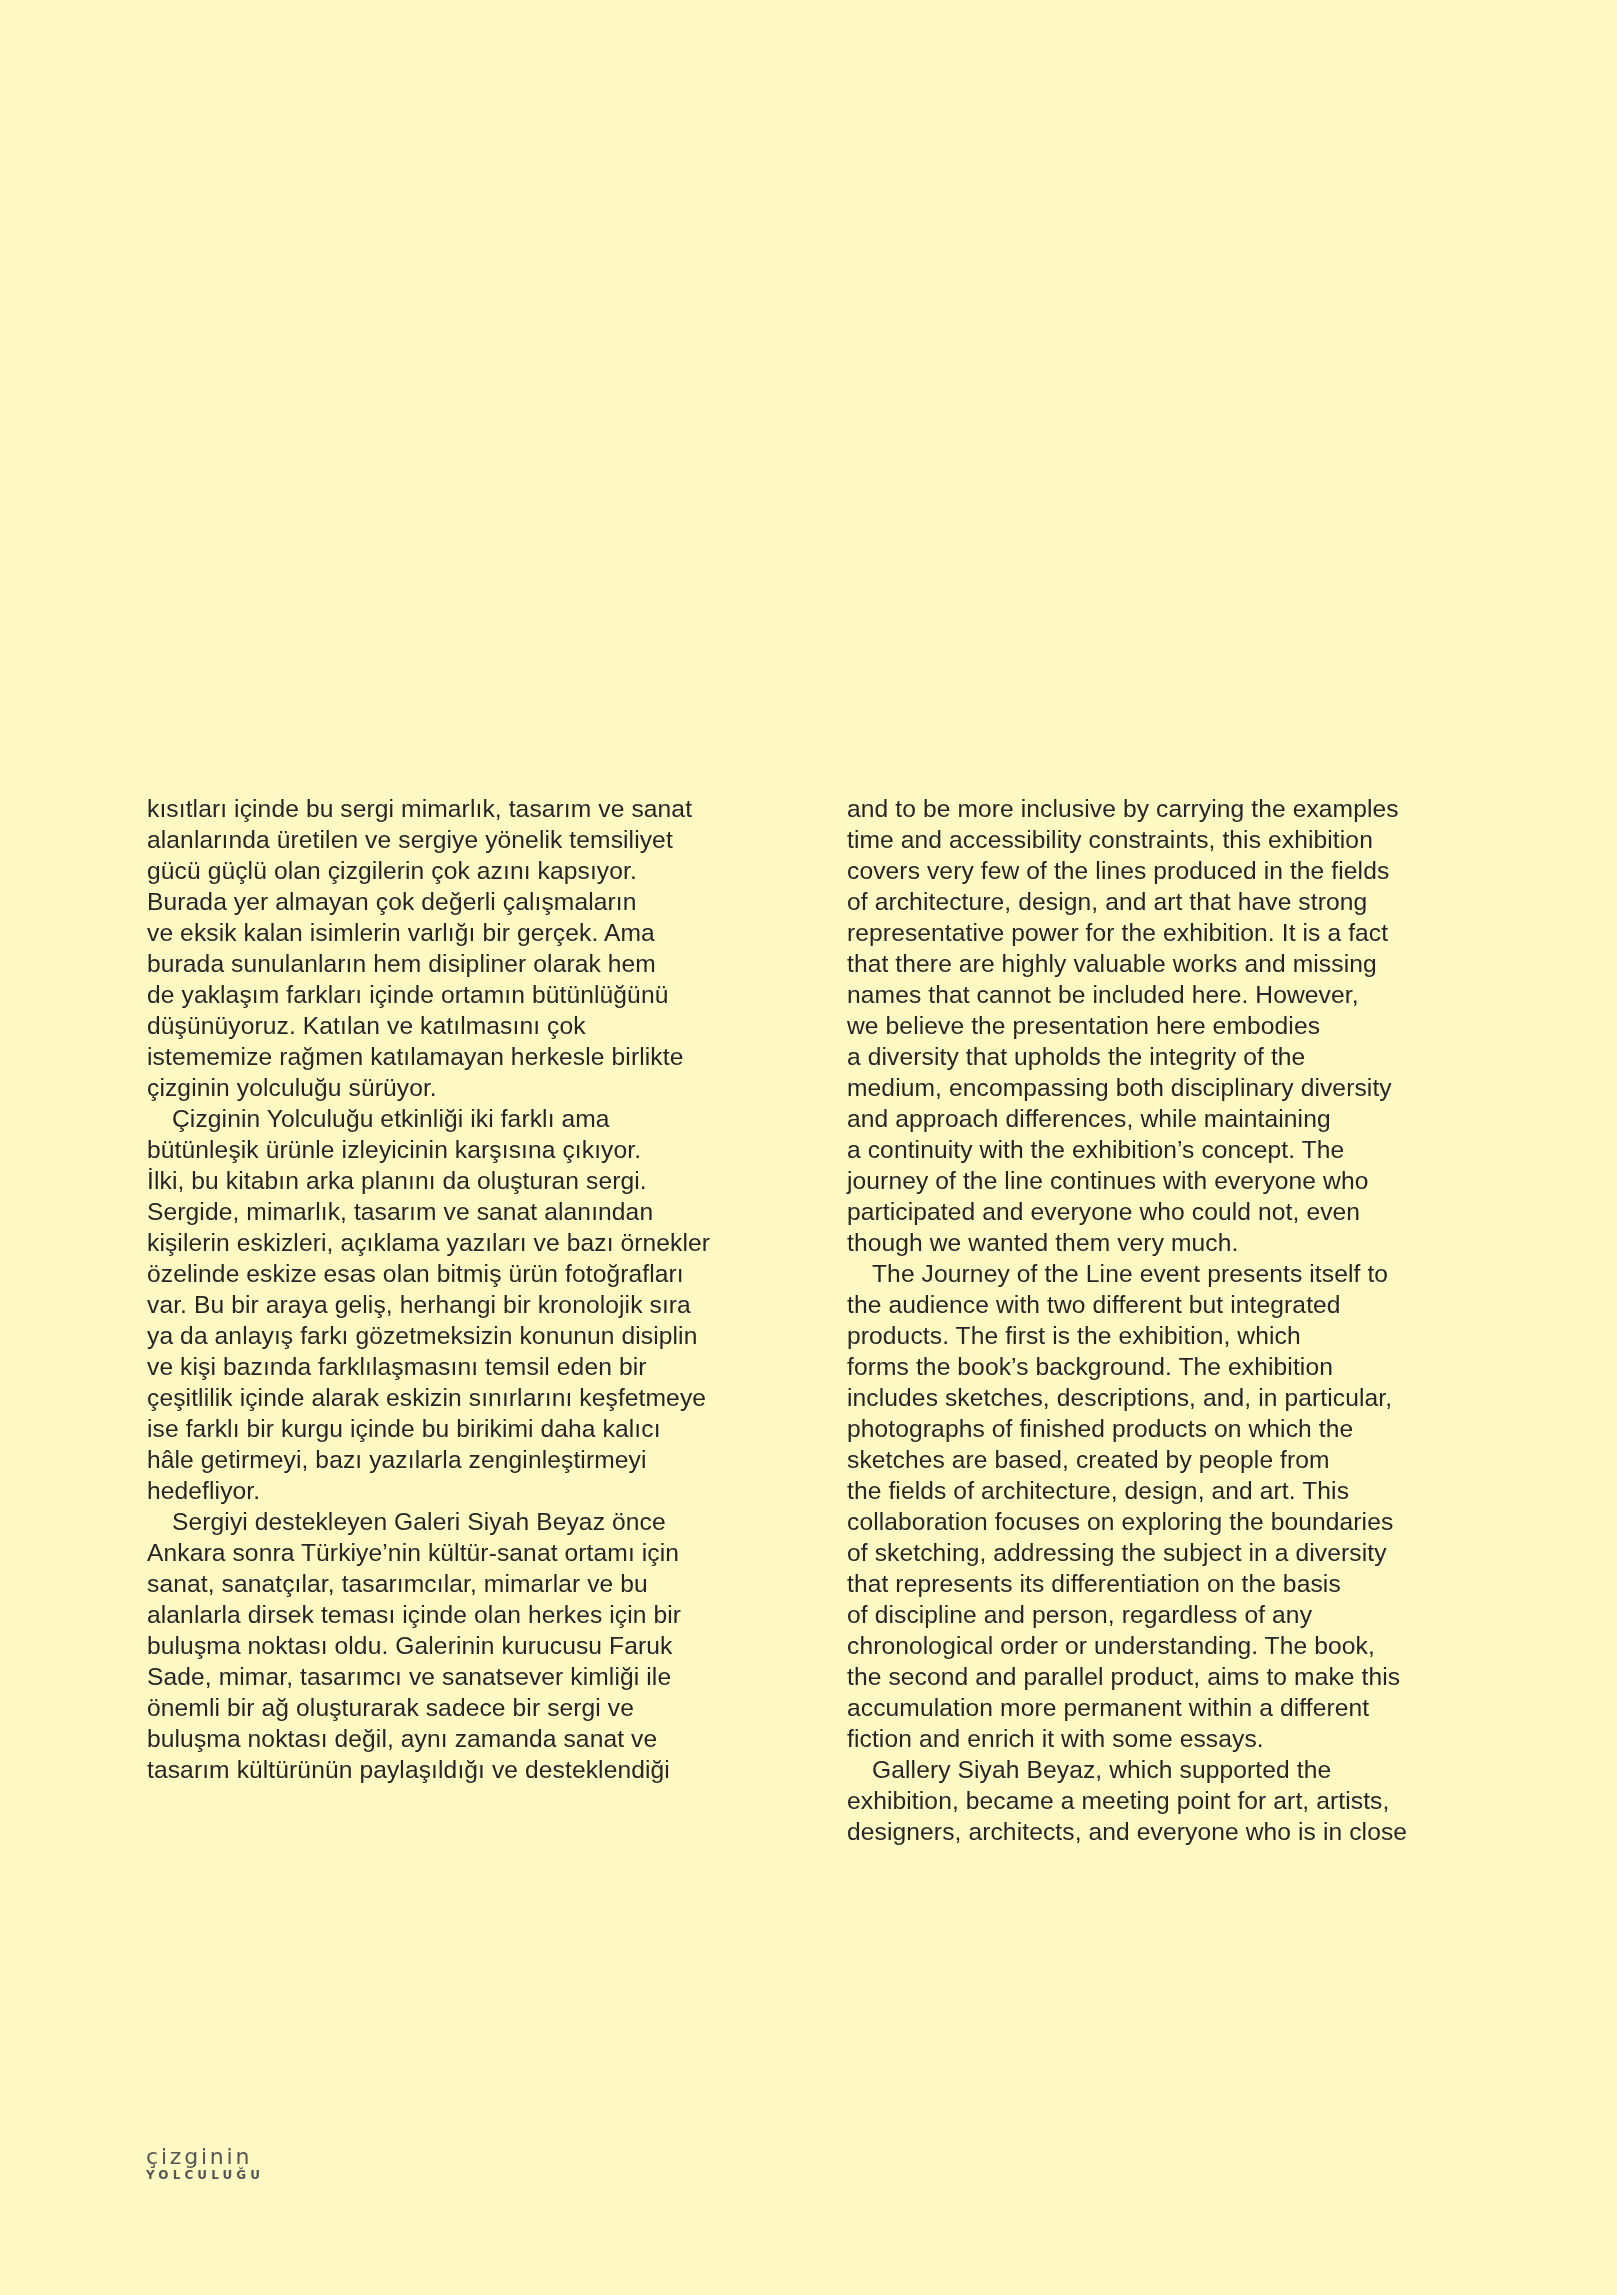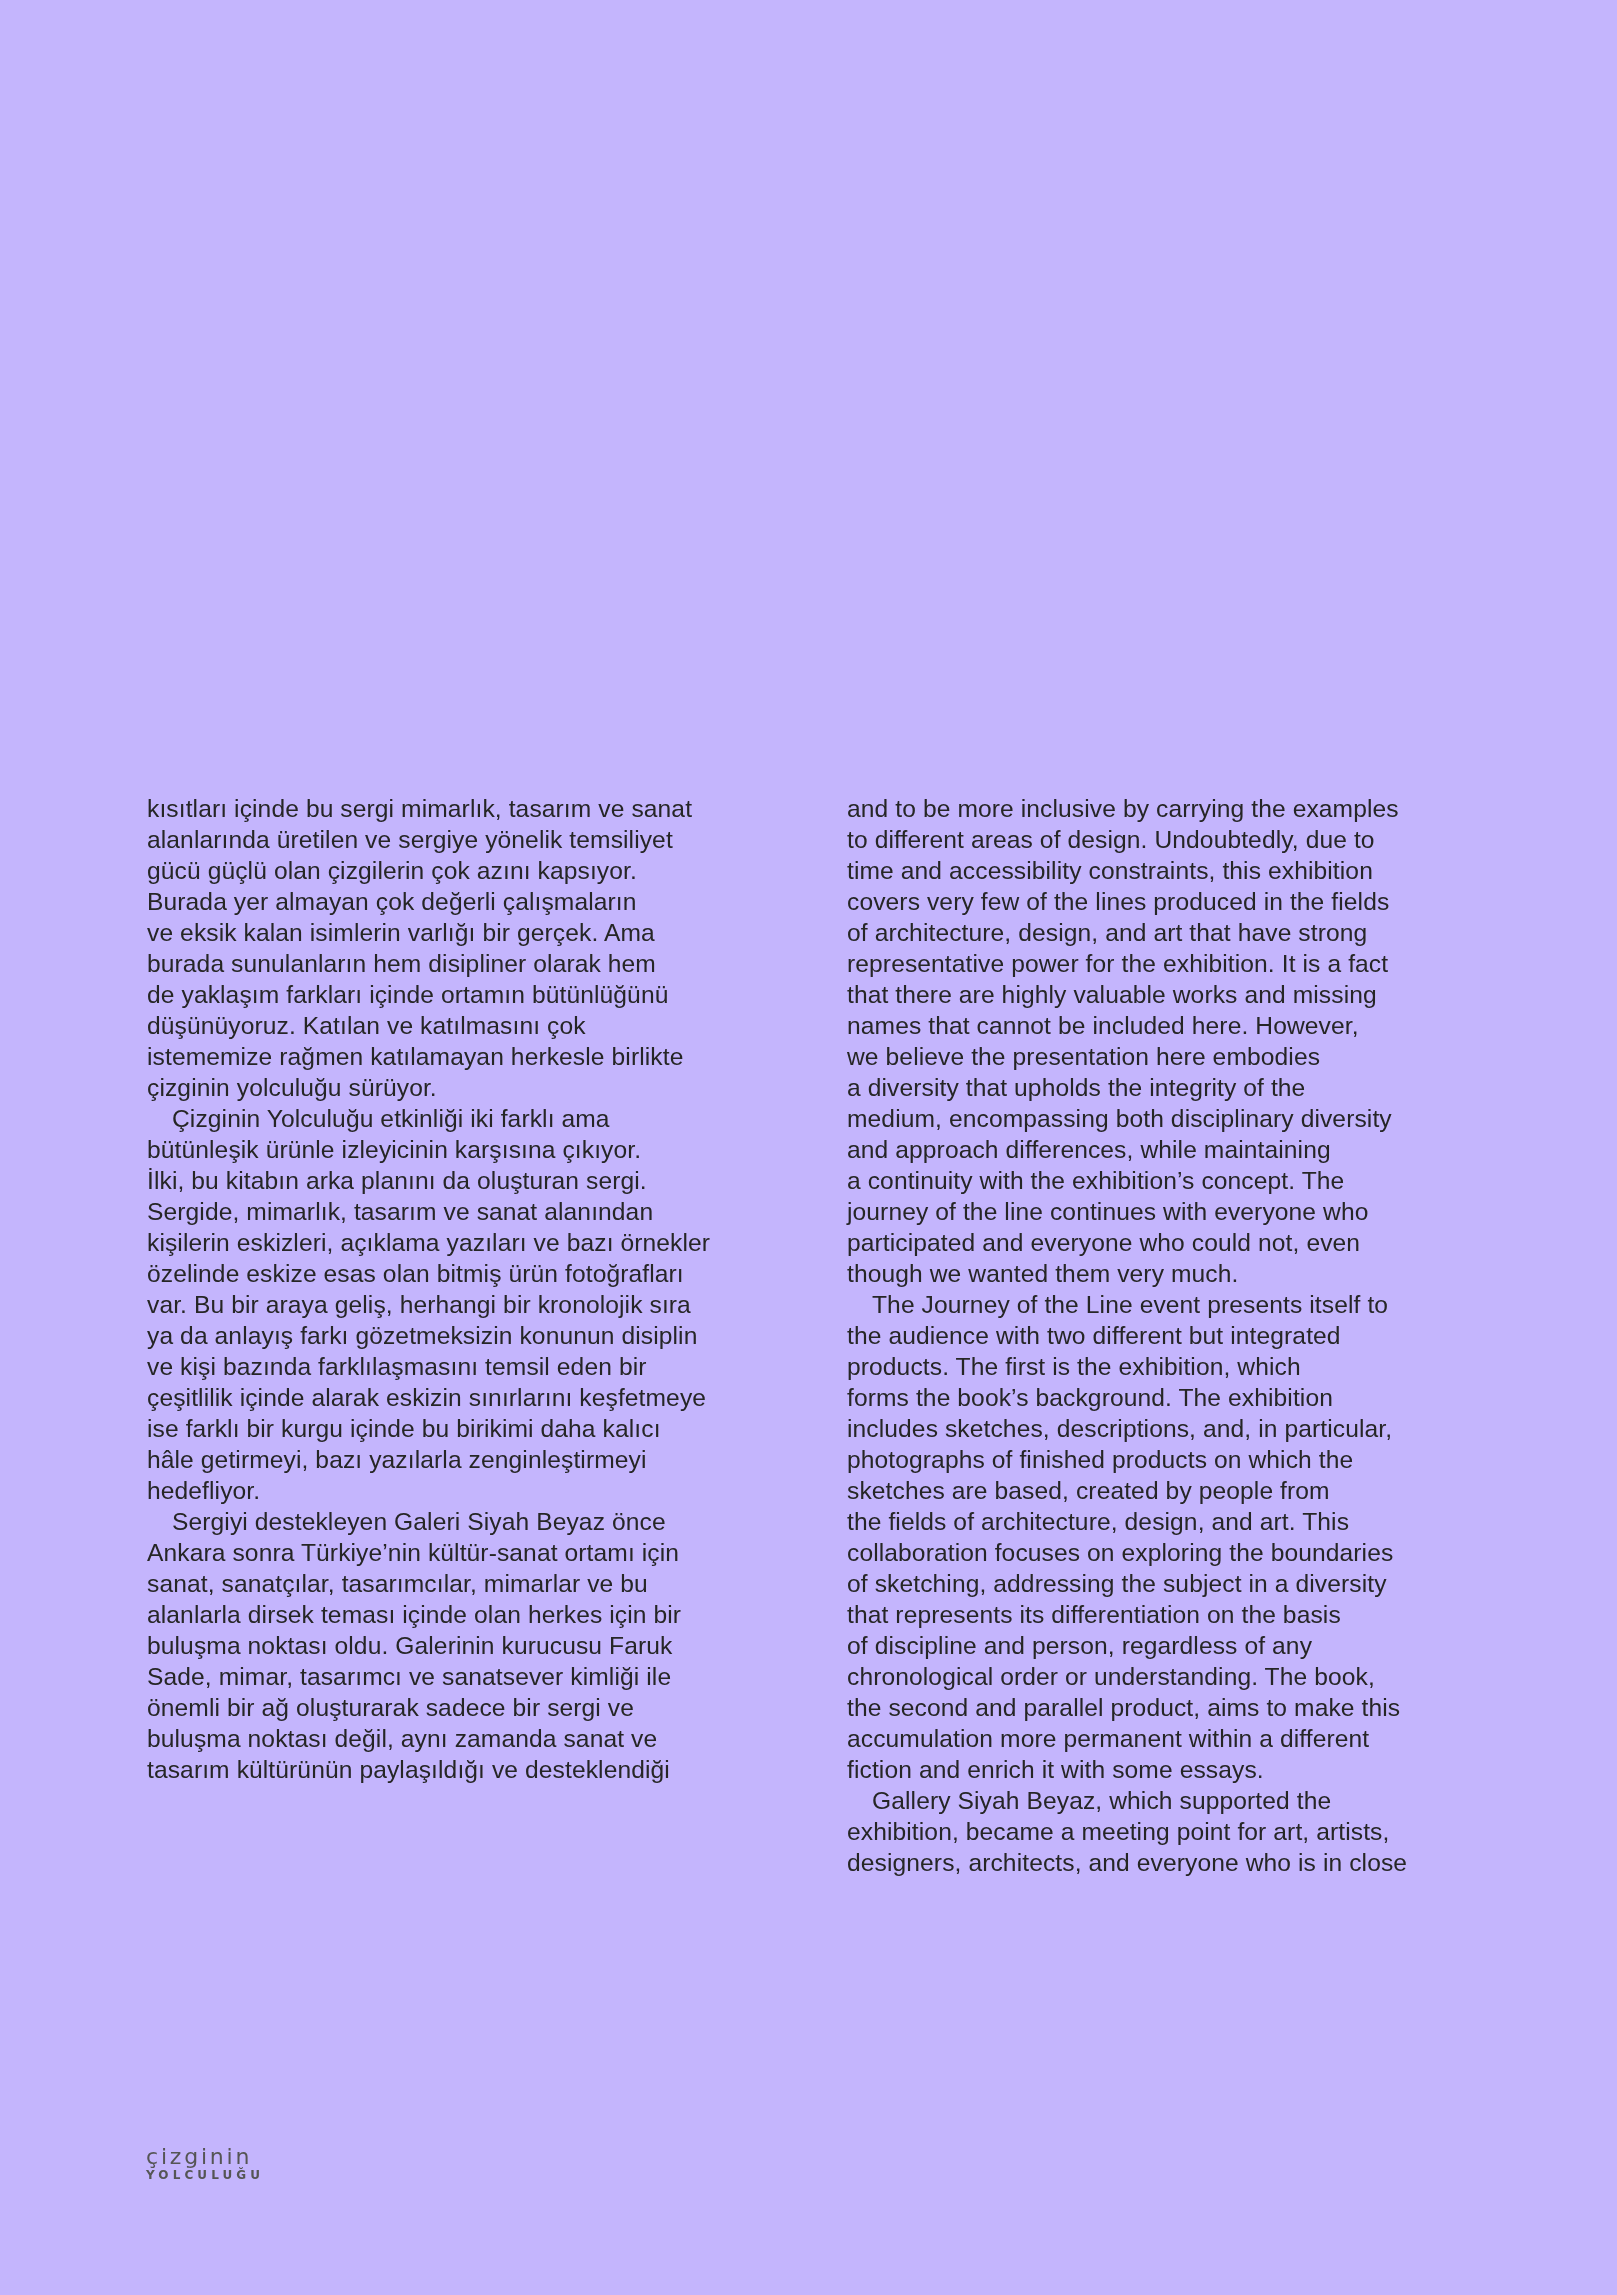--- a/index.html
+++ b/index.html
@@ -1,17 +1,17 @@
 <!DOCTYPE html>
 <html style="font-size:11px"><head>
 <meta charset="utf-8">
 <style>
   html, body { margin: 0; padding: 0; background: #ffffff; }
   body { width: 1618px; height: 2295px; position: relative; overflow: hidden; }
-  .page { position: absolute; left: 0; top: 0; width: 1618px; height: 2295px; background: #c4b5fd; }
+  .page { position: absolute; left: 0; top: 0; width: 1618px; height: 2295px; background: #fef9c3; }
   .col {
     position: absolute; top: 793px;
     font-family: "Liberation Sans", sans-serif;
     font-size: 24.6px; line-height: 31px; color: #262626;
     letter-spacing: 0.1px; white-space: nowrap;
   }
   .col-left { left: 147px; width: 650px; }
   .col-right { left: 847px; width: 650px; }
   .line { display: block; height: 31px; }
   .indent { padding-left: 25px; }
@@ -56,21 +56,20 @@
       <span class="line">sanat, sanatçılar, tasarımcılar, mimarlar ve bu</span>
       <span class="line">alanlarla dirsek teması içinde olan herkes için bir</span>
       <span class="line">buluşma noktası oldu. Galerinin kurucusu Faruk</span>
       <span class="line">Sade, mimar, tasarımcı ve sanatsever kimliği ile</span>
       <span class="line">önemli bir ağ oluşturarak sadece bir sergi ve</span>
       <span class="line">buluşma noktası değil, aynı zamanda sanat ve</span>
       <span class="line">tasarım kültürünün paylaşıldığı ve desteklendiği</span>
     </div>
   <div class="col col-right">
       <span class="line">and to be more inclusive by carrying the examples</span>
-      <span class="line">to different areas of design. Undoubtedly, due to</span>
       <span class="line">time and accessibility constraints, this exhibition</span>
       <span class="line">covers very few of the lines produced in the fields</span>
       <span class="line">of architecture, design, and art that have strong</span>
       <span class="line">representative power for the exhibition. It is a fact</span>
       <span class="line">that there are highly valuable works and missing</span>
       <span class="line">names that cannot be included here. However,</span>
       <span class="line">we believe the presentation here embodies</span>
       <span class="line">a diversity that upholds the integrity of the</span>
       <span class="line">medium, encompassing both disciplinary diversity</span>
       <span class="line">and approach differences, while maintaining</span>

